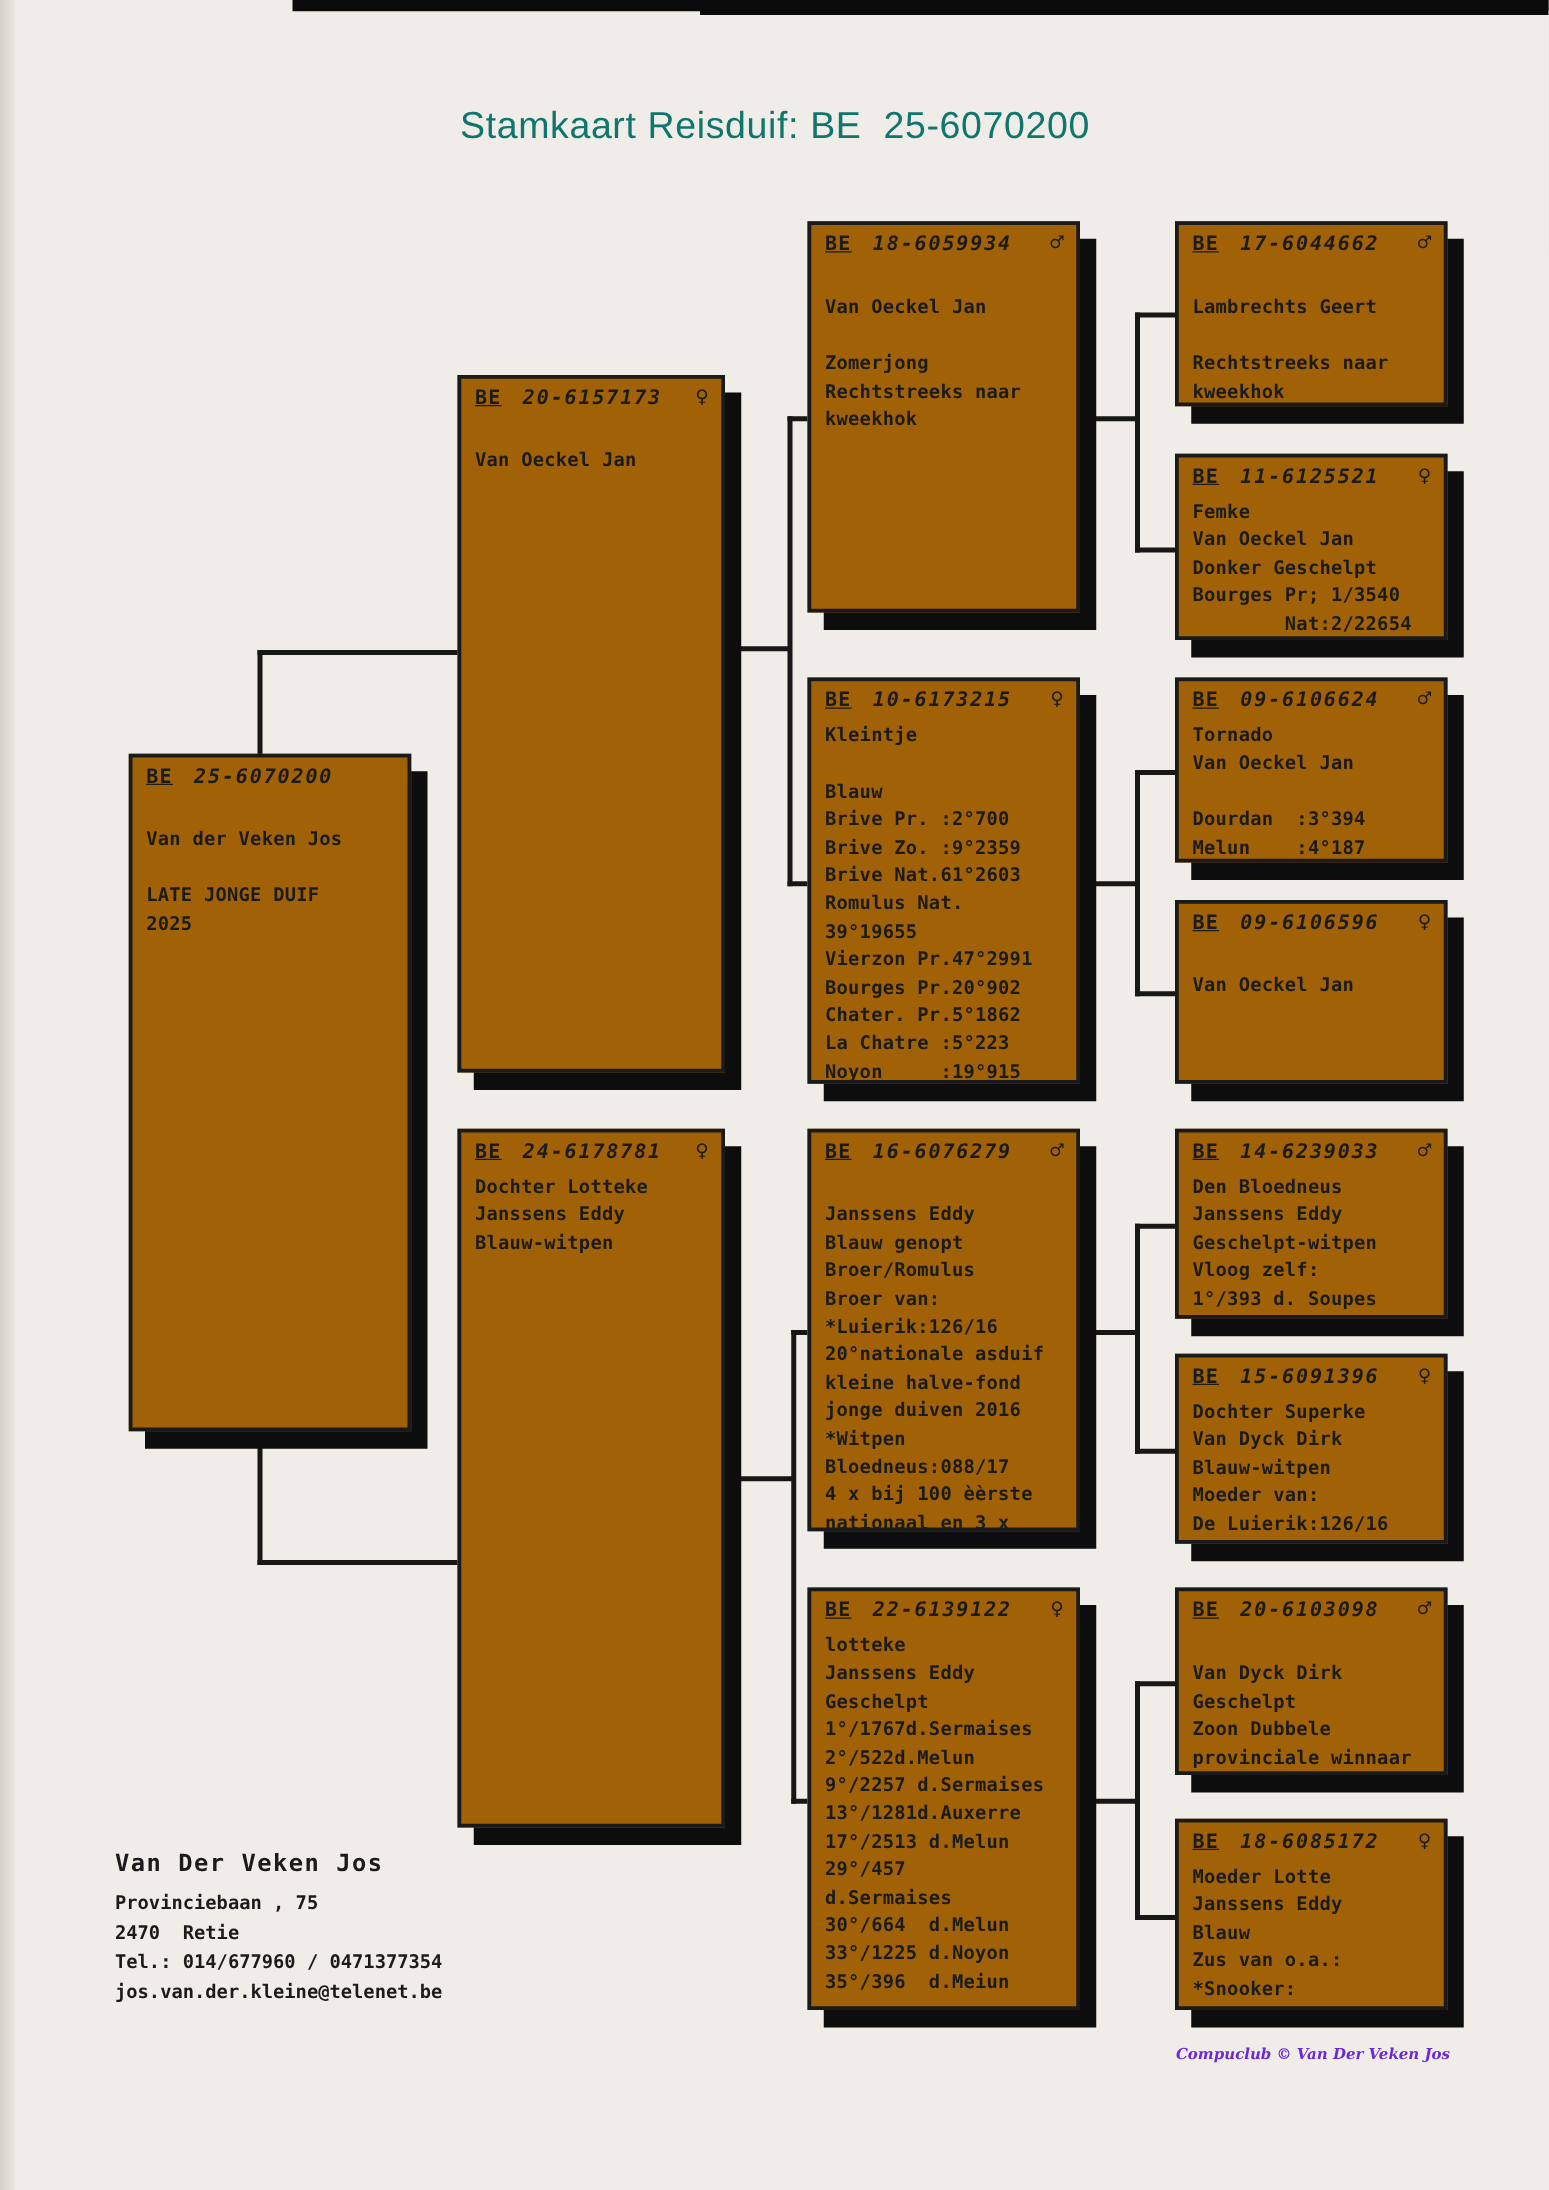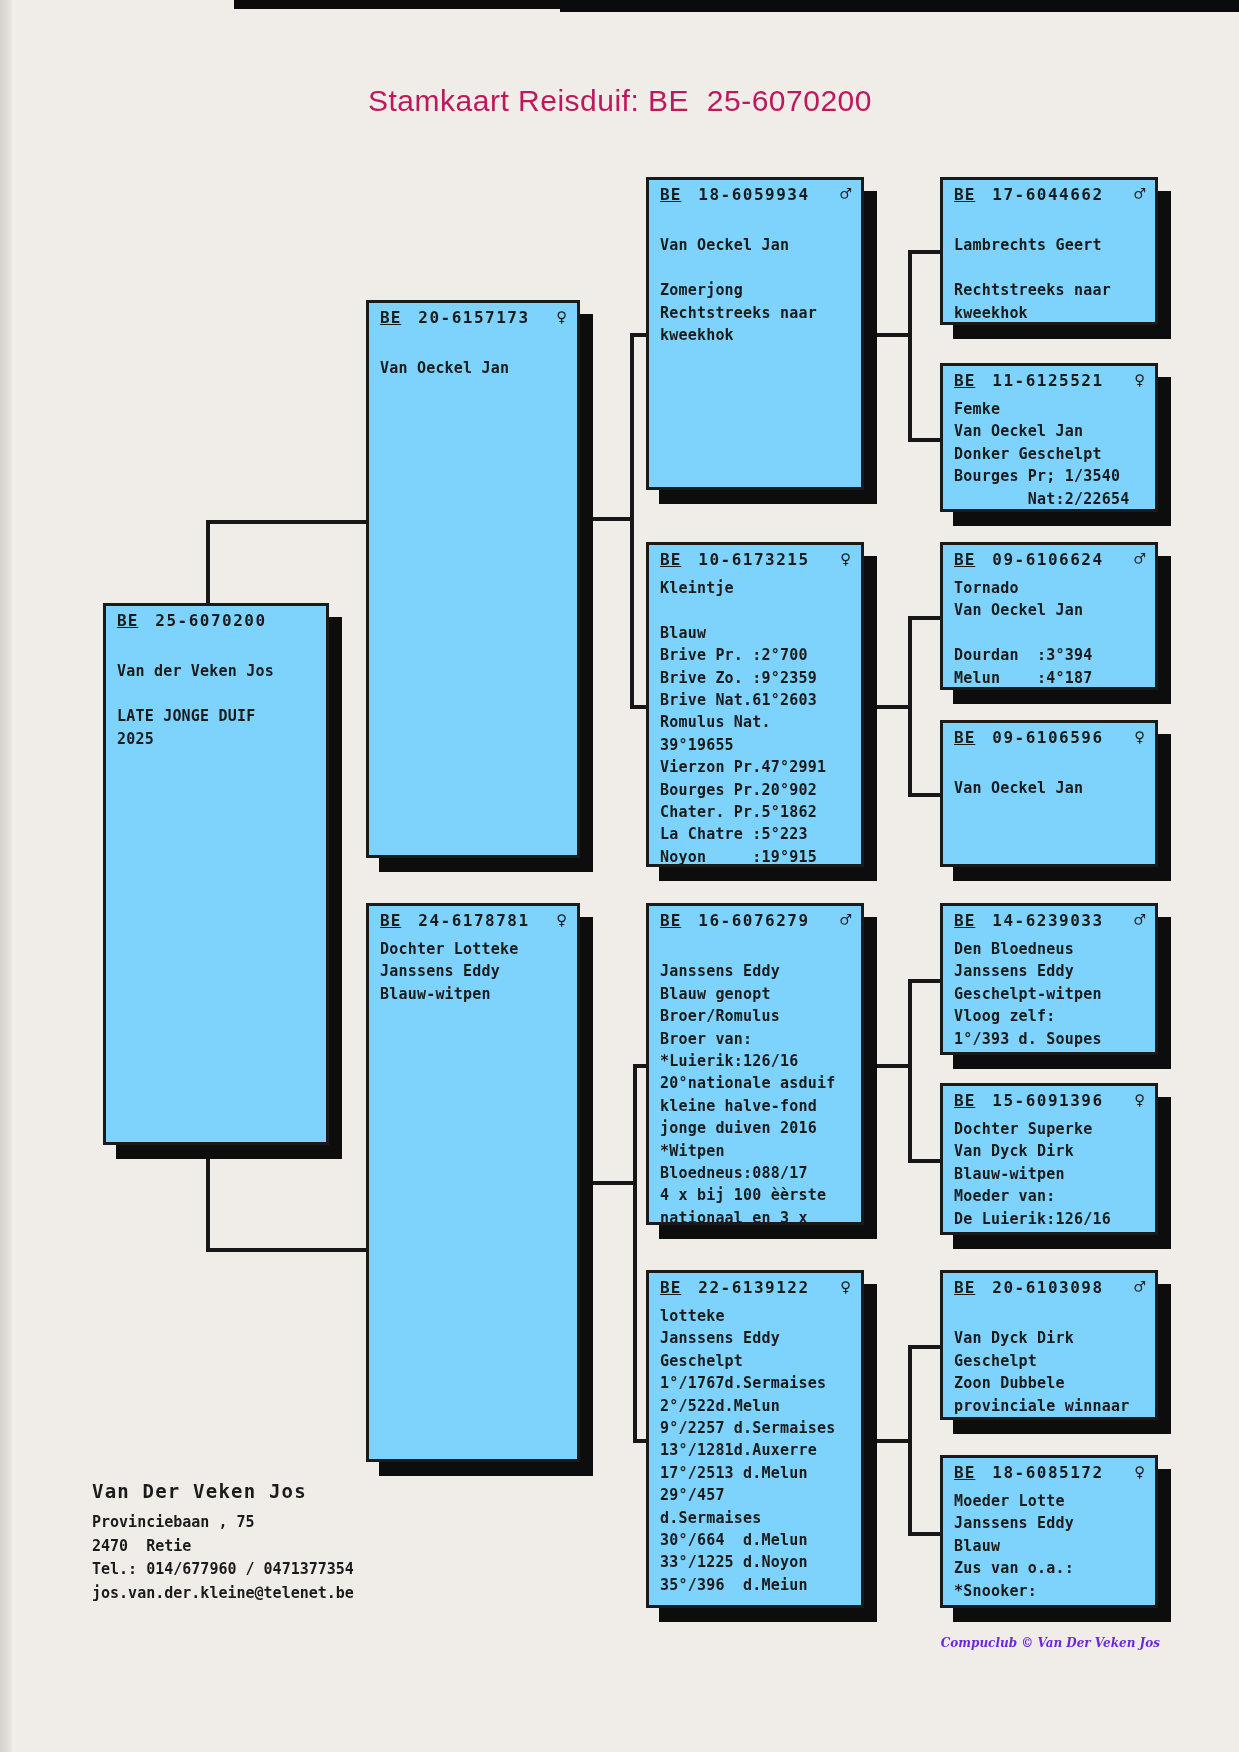--- a/index.html
+++ b/index.html
@@ -2,27 +2,27 @@
 <html><head>
 <meta charset="utf-8">
 <style>
   html,body{margin:0;padding:0;background:#e7e4df;}
   #page{position:relative;width:1239px;height:1752px;background:#f0ede9;overflow:hidden;
         font-family:"DejaVu Sans Mono","Liberation Mono",monospace;color:#1b1b1b;}
   .edge-left{position:absolute;left:0;top:0;width:12px;height:1752px;
              background:linear-gradient(90deg,#d4d1cb,#eae7e2);}
   .scanbar{position:absolute;background:#0b0b0b;}
   .title{position:absolute;left:368px;top:84px;font-family:"Liberation Sans",sans-serif;
-         font-size:30px;font-weight:500;letter-spacing:.5px;color:#be185d;white-space:pre;}
+         font-size:30px;font-weight:500;letter-spacing:.5px;color:#0f766e;white-space:pre;}
   
-  .pbox{position:absolute;background:#7dd3fc;border:3px solid #1a1a1a;
+  .pbox{position:absolute;background:#a16207;border:3px solid #1a1a1a;
         box-shadow:13px 14px 0 0 #0d0d0d;box-sizing:border-box;}
   .phead{display:flex;align-items:baseline;padding:5px 10px 0 11px;height:24px;}
   .country{font-weight:700;font-size:16px;text-decoration:underline;letter-spacing:1px;}
-  .ring{font-weight:700;font-size:16px;letter-spacing:1.5px;margin-left:17px;text-align:right;}
+  .ring{font-weight:700;font-style:italic;font-size:16px;letter-spacing:1.5px;margin-left:17px;text-align:right;}
   .sex{margin-left:auto;font-size:18px;font-weight:700;line-height:16px;}
   .pbody{padding:3px 8px 0 11px;}
   .pline{font-size:15px;font-weight:700;line-height:22.4px;min-height:22.4px;
          white-space:pre;letter-spacing:.2px;}
   
   .cn{position:absolute;background:#171717;}
   
   .owner{position:absolute;left:92px;top:1480px;}
   .owner-name{font-size:19px;font-weight:700;letter-spacing:1.2px;margin-bottom:9px;}
   .owner-line{font-size:15px;font-weight:700;line-height:23.5px;white-space:pre;}

